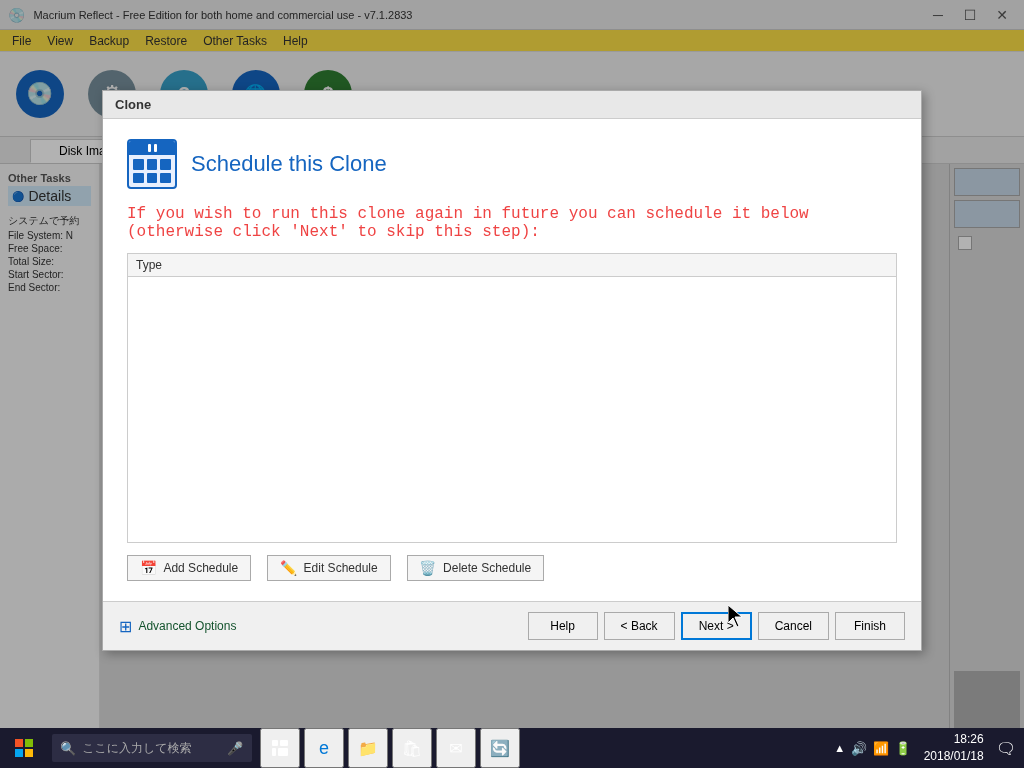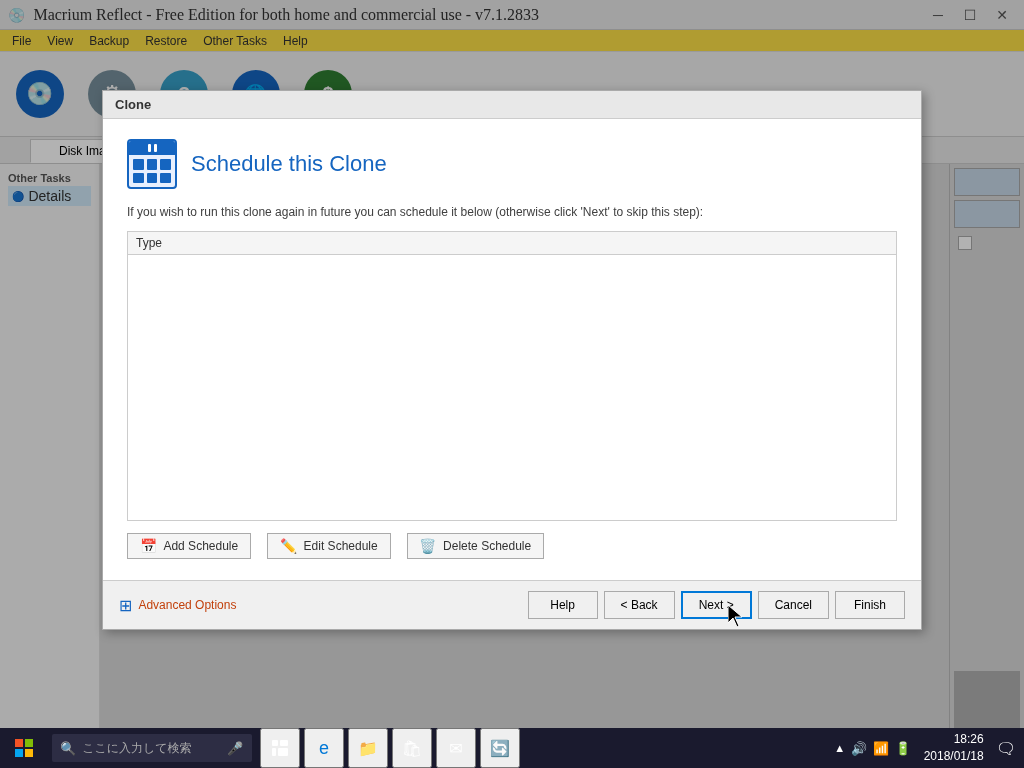--- a/index.html
+++ b/index.html
@@ -7,21 +7,21 @@
 
     
     .desktop { width: 1024px; height: 768px; background: #1e3a5f; position: relative; }
 
     
     .main-window { position: absolute; top: 0; left: 0; right: 0; bottom: 40px; background: #f0f0f0; }
 
     
     .title-bar { background: #e8e8e8; height: 30px; display: flex; align-items: center; justify-content: space-between; padding: 0 8px; border-bottom: 1px solid #ccc; }
     .title-bar-left { display: flex; align-items: center; gap: 8px; }
-    .title-bar-text { font-size: 16px; color: #333; font-family: Liberation Serif, serif; }
+    .title-bar-text { font-size: 11px; color: #333; }
     .title-bar-controls { display: flex; gap: 4px; }
     .title-btn { width: 28px; height: 20px; border: none; background: transparent; cursor: pointer; font-size: 14px; display: flex; align-items: center; justify-content: center; color: #555; }
 
     
     .menu-bar { background: #fde047; height: 22px; display: flex; align-items: center; padding: 0 4px; border-bottom: 1px solid #ddd; }
     .menu-item { padding: 2px 8px; font-size: 12px; color: #333; cursor: pointer; }
 
     
     .toolbar { background: #f0f0f0; height: 85px; display: flex; align-items: center; padding: 4px 8px; gap: 8px; border-bottom: 1px solid #ccc; }
     .toolbar-btn { display: flex; flex-direction: column; align-items: center; gap: 4px; padding: 4px 8px; cursor: pointer; border: none; background: transparent; }
@@ -48,35 +48,35 @@
 
     .dialog-title-bar { background: #e8e8e8; padding: 6px 12px; border-bottom: 1px solid #ccc; display: flex; align-items: center; }
     .dialog-title { font-size: 13px; font-weight: bold; color: #333; }
 
     .dialog-body { flex: 1; padding: 20px 24px; }
 
     .dialog-header { display: flex; align-items: center; gap: 14px; margin-bottom: 16px; }
 
     .dialog-header-title { font-size: 22px; color: #1565c0; font-weight: normal; }
 
-    .dialog-description { font-size: 12px; color: #404040; margin-bottom: 12px; }
+    .dialog-description { font-size: 16px; color: #ef4444; margin-bottom: 12px; font-family: Liberation Mono, monospace; }
 
     .schedule-table { border: 1px solid #ccc; width: 100%; height: 290px; overflow: auto; }
     .schedule-table-header { display: flex; background: #f5f5f5; border-bottom: 1px solid #ccc; padding: 4px 8px; }
     .schedule-col-type { width: 120px; font-size: 12px; color: #333; }
     .schedule-col-schedule { flex: 1; font-size: 12px; color: #333; }
     .schedule-table-body { height: 250px; }
 
     .schedule-buttons { display: flex; gap: 16px; margin-top: 12px; }
     .schedule-btn { display: flex; align-items: center; gap: 6px; padding: 4px 12px; border: 1px solid #aaa; background: #f5f5f5; cursor: pointer; font-size: 12px; color: #333; }
 
     .dialog-footer { background: #f0f0f0; border-top: 1px solid #ccc; padding: 10px 16px; display: flex; align-items: center; }
     .footer-left { display: flex; align-items: center; gap: 6px; flex: 1; }
     .advanced-icon { color: #1565c0; font-size: 16px; }
-    .advanced-link { color: #c2410c; font-size: 12px; cursor: pointer; text-decoration: none; text-align: right; }
+    .advanced-link { color: #14532d; font-size: 12px; cursor: pointer; text-decoration: none; text-align: right; }
 
     .footer-buttons { display: flex; gap: 6px; }
     .footer-btn { padding: 5px 16px; font-size: 12px; border: 1px solid #aaa; background: #f0f0f0; cursor: pointer; min-width: 70px; }
     .footer-btn.primary { background: #f0f0f0; border: 2px solid #0078d7; }
 
     
     .taskbar { position: absolute; bottom: 0; left: 0; right: 0; height: 40px; background: #1a1a2e; display: flex; align-items: center; }
     .start-btn { width: 48px; height: 40px; display: flex; align-items: center; justify-content: center; background: transparent; border: none; cursor: pointer; color: white; font-size: 18px; }
     .search-bar { display: flex; align-items: center; background: #2d2d44; border-radius: 2px; height: 28px; padding: 0 8px; gap: 6px; margin: 0 4px; width: 200px; }
     .search-icon { color: #aaa; font-size: 13px; }
@@ -149,20 +149,28 @@
     <div class="content-area">
 
       <div class="sidebar">
         <div class="sidebar-section">
           <div class="sidebar-title" style="cursor:pointer;">Other Tasks</div>
           <div class="sidebar-item active">
             <span style="font-size:10px; color:#1565c0;">🔵</span>
             <span style="font-size:14px;">Details</span>
           </div>
         </div>
+        <div style="padding: 4px 8px; font-size:10px; color:#333;">
+          <div style="margin-bottom:2px;">システムで予約</div>
+          <div style="margin-bottom:2px;">File System: N</div>
+          <div style="margin-bottom:2px;">Free Space:</div>
+          <div style="margin-bottom:2px;">Total Size:</div>
+          <div style="margin-bottom:2px;">Start Sector:</div>
+          <div style="margin-bottom:2px;">End Sector:</div>
+        </div>
       </div>
 
       <div style="flex:1; background:#d8d8d8; position:relative; overflow:hidden;">
 
         <div style="position:absolute; right:0; top:0; bottom:0; width:75px; background:#d8d8d8; border-left:1px solid #bbb; display:flex; flex-direction:column; gap:4px; padding:4px;">
           <div style="background:#c8d8e8; height:28px; border:1px solid #aaa;"></div>
           <div style="background:#c8d8e8; height:28px; border:1px solid #aaa;"></div>
           <div style="display:flex; align-items:center; padding:2px;">
             <div class="right-sidebar-check"></div>
           </div>

